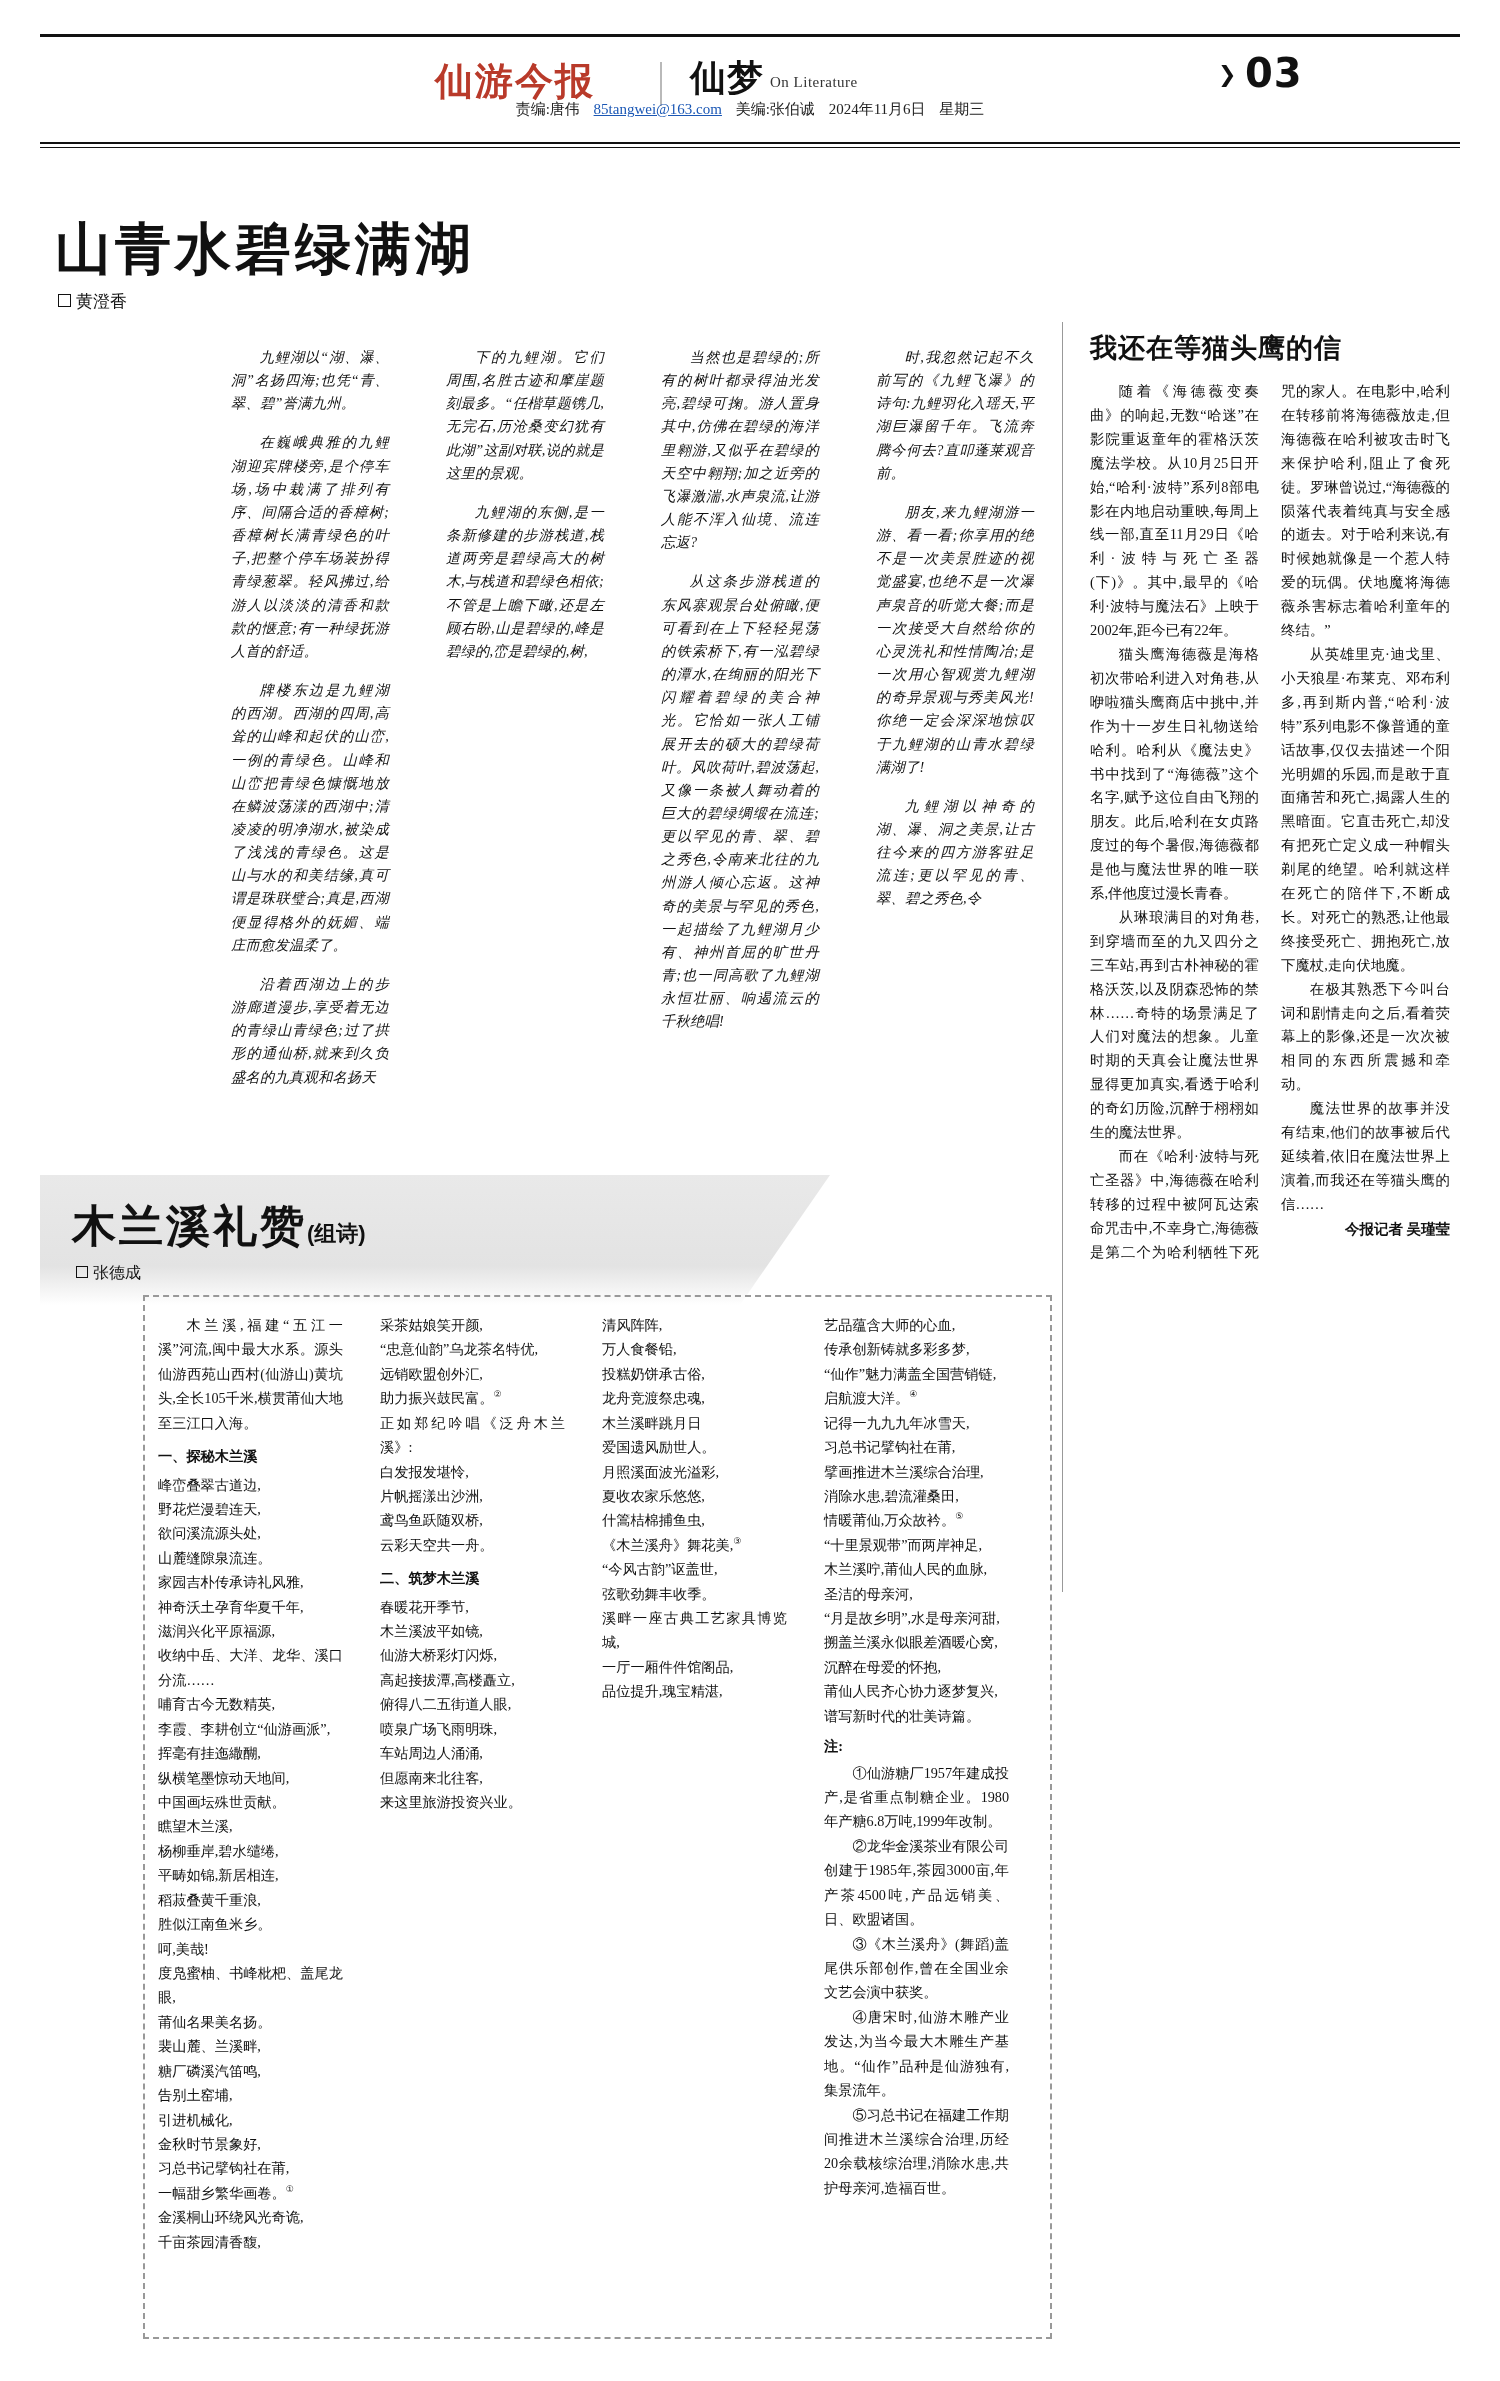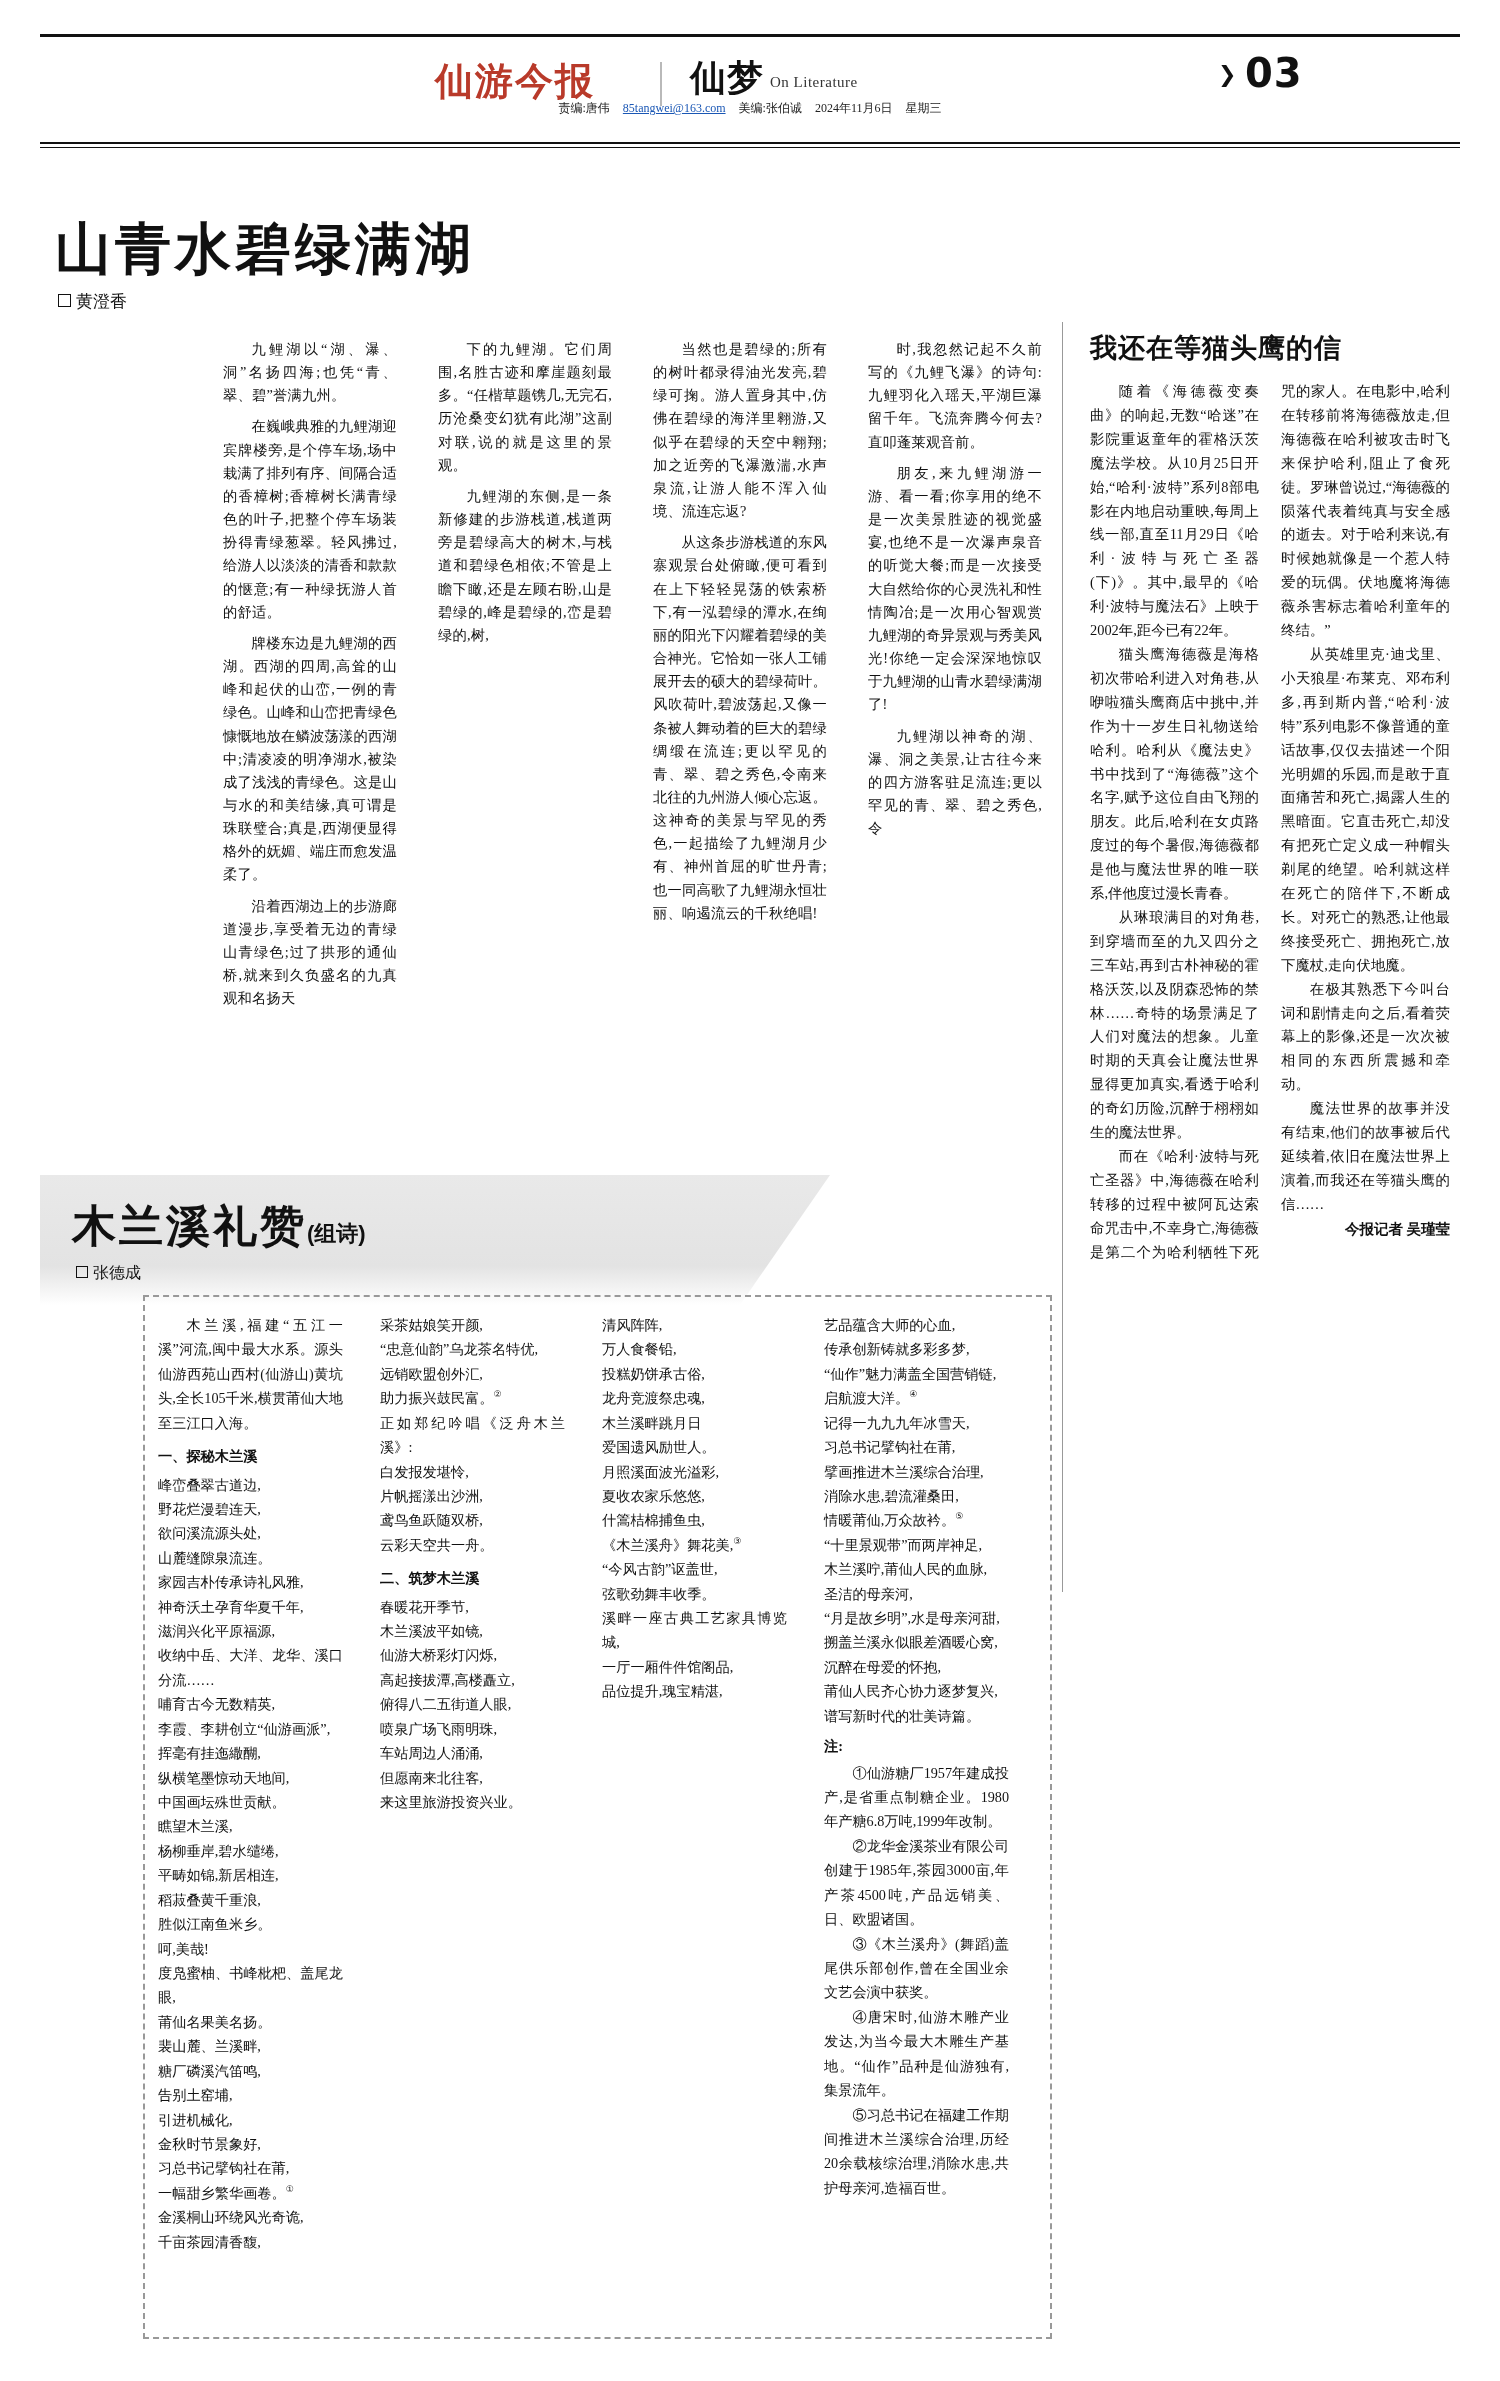--- a/index.html
+++ b/index.html
@@ -52,21 +52,21 @@
     font-size:22px;color:#111;font-family:"DejaVu Sans",sans-serif;
   }
   .mast-pageno{
     position:absolute;left:1245px;top:2px;
     font-family:"DejaVu Sans", sans-serif;
     font-weight:bold;font-size:40px;color:#111;letter-spacing:1px;
   }
   .mast-credits{
     position:absolute;left:0;right:0;top:66px;
     text-align:center;
-    font-size:12px;color:#222;
+    font-size:15px;color:#222;
     font-family:"Liberation Serif", serif;
   }
   .mast-credits .mail{ color:#1a57b5; text-decoration:underline; }
   .mast-credits span{ margin:0 5px; }
   .mast-rule-bot{
     position:absolute;left:40px;right:40px;top:108px;height:2px;background:#111;
   }
   .mast-rule-bot2{
     position:absolute;left:40px;right:40px;top:113px;height:1px;background:#111;
   }
@@ -97,21 +97,21 @@
     font-size:14.3px;
     line-height:1.62;
     text-align:justify;
     color:#111;
     letter-spacing:.2px;
   }
   .art1 .c1{left:0;}
   .art1 .c2{left:215px;}
   .art1 .c3{left:430px;}
   .art1 .c4{left:645px;}
-  .art1 p{margin:8px;text-indent:2em;}
+  .art1 p{margin:16px;text-indent:2em;font-style:italic;}
 
   
   .art-side{
     position:absolute;left:1090px;top:330px;width:360px;
   }
   .side-head{
     font-family:"DejaVu Serif",serif;
     font-weight:bold;font-size:27px;letter-spacing:1px;color:#111;
     margin-bottom:14px;
   }

